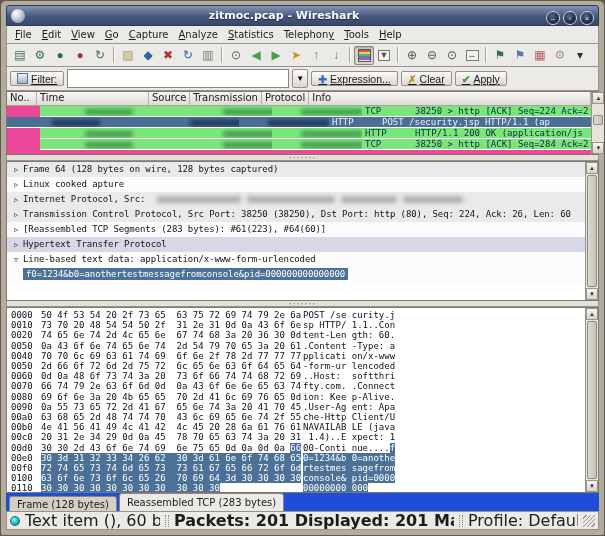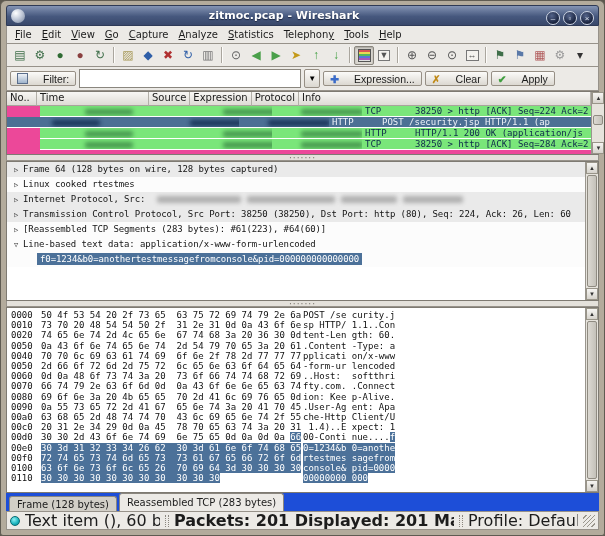--- a/index.html
+++ b/index.html
@@ -32,22 +32,22 @@
     display:flex; align-items:center; justify-content:center; padding:0;}
   .tbtn.pressed{ border-color:#8a867e; background:#dbd8d1; box-shadow:inset 0 1px 2px rgba(0,0,0,.25);}
   .tglyph{ font-size:12px; line-height:1;}
   .tglyph.boxed{ font-size:9px; border:1px solid #777; padding:0 1px; background:#f4f2ee;}
   .tglyph.stripes{ width:13px; height:13px; border:1px solid #555;
     background:repeating-linear-gradient(180deg,#d85555 0 2px,#ead855 2px 4px,#58b858 4px 6px,#5878d8 6px 8px,#a858b8 8px 10px,#e0e0e0 10px 12px);}
   .tsep{ width:2px; height:16px; margin:0 3px; border-left:1px solid #aaa69e; border-right:1px solid #fdfcfa;}
 
   .filterbar{ height:24px; flex:0 0 24px; background:#eceae6; border:1px solid #97928a; border-top:none;
     display:flex; align-items:center; padding:0 3px; gap:3px; font-size:10.5px;}
-  .fbtn{ display:flex; align-items:center; gap:15px; height:15px; padding:0 6px; border:1px solid #968f85;
-    border-radius:2px; background:linear-gradient(#fcfbf9,#dbd8d1); font-size:10.5px; color:#1c1c1c;}
+  .fbtn{ display:flex; align-items:center; gap:3px; height:15px; padding:0 6px; border:1px solid #968f85;
+    border-radius:2px; background:linear-gradient(#fcfbf9,#dbd8d1); font-size:10.5px; color:#1c1c1c;text-decoration:underline;}
   .filter-doc-icon{ width:11px; height:11px; border:1px solid #5a6e8c; background:linear-gradient(#eef2f8,#9fb4cc); display:inline-block;}
   .filter-input{ width:222px; height:19px; border:1px solid #8a867e; background:#fff; font-size:10.5px; padding:0 3px;}
   .combo-arrow{ width:16px; height:19px; border:1px solid #968f85; border-radius:2px;
     background:linear-gradient(#fcfbf9,#dbd8d1); font-size:8px; line-height:17px; text-align:center; padding:0;}
   .plus{ color:#3a6bc8; font-weight:bold;}
   .broom{ color:#c08a18; font-weight:bold;}
   .check{ color:#3f9e3f; font-weight:bold;}
 
   
   .plist{ height:64px; flex:0 0 64px; border:1px solid #7e7a72; background:#ec4899; display:flex; flex-direction:row;}
@@ -86,21 +86,21 @@
   
   .splitter{ height:6px; flex:0 0 6px; background:#e4e1db; border:1px solid #97928a; border-top:none;
     display:flex; align-items:center; justify-content:center; color:#7a766e; font-size:9px; line-height:4px; letter-spacing:1px;}
 
   
   .details{ height:140px; flex:0 0 140px; border:1px solid #7e7a72; background:#fff; display:flex;}
   .drows{ flex:1; min-width:0; font-family:"DejaVu Sans Mono",monospace; font-size:9px; letter-spacing:-0.1px; overflow:hidden;}
   .drow{ height:15px; line-height:15px; white-space:nowrap; overflow:hidden; padding-left:2px; color:#141414;}
   .drow .arrow{ display:inline-block; width:14px; text-align:center; font-size:7px; color:#333;}
   .bg-gray{ background:#eaeaea;} .bg-white{ background:#fcfcfc;} .bg-lavender{ background:#d7d7e7;}
-  .payload{ padding-left:30px; background:#fcfcfc;}
+  .payload{ padding-left:16px; background:#fcfcfc;}
   .selbar{ background:#4c7199; color:#fff; padding:1px 3px;}
 
   
   .hexpane{ flex:1; min-height:0; border:1px solid #7e7a72; background:#fff; display:flex;}
   .hexrows{ flex:1; min-width:0; font-family:"DejaVu Sans Mono",monospace; font-size:9px; line-height:10.2px;
     padding:2px 0 0 4px; overflow:hidden; color:#111;}
   .hrow{ white-space:pre;}
   .off{ display:inline-block; width:30px;}
   .hx{ display:inline-block; width:262px; white-space:pre;}
   .ax{ white-space:pre;}
@@ -256,21 +256,21 @@
     </button>
   </div>
 
   <div class="plist">
     <div class="plist-top">
       <div class="plist-main">
         <div class="phead">
             <div class="pcol w-no">No..</div>
             <div class="pcol w-time">Time</div>
             <div class="pcol w-source">Source</div>
-            <div class="pcol w-destination">Expression</div>
+            <div class="pcol w-destination">Transmission</div>
             <div class="pcol w-protocol">Protocol</div>
             <div class="pcol w-info">Info</div>
           </div>
         <div class="prows">
             <div class="prow green">
               <span class="c w-no"></span>
               <span class="c w-time"><i class="blob" style="margin-left: 12px; width: 48px;"></i></span>
               <span class="c w-src"><i class="blob" style="margin-left: 38px; width: 58px;"></i></span>
               <span class="c w-dst"><i class="blob" style="margin-left: 26px; width: 62px;"></i></span>
               <span class="c w-proto">TCP</span>
@@ -318,24 +318,25 @@
       <button class="sb-hbtn">▶</button>
       <div class="corner"></div>
     </div>
   </div>
 
   <div class="splitter">·······</div>
 
   <div class="details">
     <div class="drows">
         <div class="drow bg-gray"><span class="arrow">▷</span><span class="dtext">Frame 64 (128 bytes on wire, 128 bytes captured)</span></div>
-        <div class="drow bg-white"><span class="arrow">▷</span><span class="dtext">Linux cooked rtestmes</span></div>
+        <div class="drow bg-white"><span class="arrow">▷</span><span class="dtext">Linux cooked apture</span></div>
         <div class="drow bg-gray"><span class="arrow">▷</span><span class="dtext">Internet Protocol, Src: </span><i class="blob gray" style="margin-left: 6px; width: 84px;"></i><i class="blob gray" style="margin-left: 6px; width: 88px;"></i><i class="blob gray" style="margin-left: 6px; width: 56px;"></i><i class="blob gray" style="margin-left: 6px; width: 60px;"></i></div>
         <div class="drow bg-gray"><span class="arrow">▷</span><span class="dtext">Transmission Control Protocol, Src Port: 38250 (38250), Dst Port: http (80), Seq: 224, Ack: 26, Len: 60</span></div>
         <div class="drow bg-white"><span class="arrow">▷</span><span class="dtext">[Reassembled TCP Segments (283 bytes): #61(223), #64(60)]</span></div>
+        <div class="drow bg-lavender"><span class="arrow">▷</span><span class="dtext">Hypertext Transfer Protocol</span></div>
         <div class="drow bg-white"><span class="arrow">▽</span><span class="dtext">Line-based text data: application/x-www-form-urlencoded</span></div>
         <div class="drow payload"><span class="selbar">f0=1234&amp;b0=anothertestmessagefromconsole&amp;pid=000000000000000</span></div>
       </div>
     <div class="sb-v">
       <button class="sb-btn">▲</button>
       <div class="sb-track">
           <div class="sb-thumb" style="top:1px;bottom:1px;"></div>
         </div>
       <button class="sb-btn">▼</button>
     </div>
@@ -349,20 +350,21 @@
         <div class="hrow"><span class="off">0010</span><span class="hx">73 70 20 48 54 54 50 2f  31 2e 31 0d 0a 43 6f 6e</span><span class="ax">sp HTTP/ 1.1..Con</span></div>
         <div class="hrow"><span class="off">0020</span><span class="hx">74 65 6e 74 2d 4c 65 6e  67 74 68 3a 20 36 30 0d</span><span class="ax">tent-Len gth: 60.</span></div>
         <div class="hrow"><span class="off">0050</span><span class="hx">0a 43 6f 6e 74 65 6e 74  2d 54 79 70 65 3a 20 61</span><span class="ax">.Content -Type: a</span></div>
         <div class="hrow"><span class="off">0040</span><span class="hx">70 70 6c 69 63 61 74 69  6f 6e 2f 78 2d 77 77 77</span><span class="ax">pplicati on/x-www</span></div>
         <div class="hrow"><span class="off">0050</span><span class="hx">2d 66 6f 72 6d 2d 75 72  6c 65 6e 63 6f 64 65 64</span><span class="ax">-form-ur lencoded</span></div>
         <div class="hrow"><span class="off">0060</span><span class="hx">0d 0a 48 6f 73 74 3a 20  73 6f 66 74 74 68 72 69</span><span class="ax">..Host:  softthri</span></div>
         <div class="hrow"><span class="off">0070</span><span class="hx">66 74 79 2e 63 6f 6d 0d  0a 43 6f 6e 6e 65 63 74</span><span class="ax">fty.com. .Connect</span></div>
         <div class="hrow"><span class="off">0080</span><span class="hx">69 6f 6e 3a 20 4b 65 65  70 2d 41 6c 69 76 65 0d</span><span class="ax">ion: Kee p-Alive.</span></div>
         <div class="hrow"><span class="off">0090</span><span class="hx">0a 55 73 65 72 2d 41 67  65 6e 74 3a 20 41 70 45</span><span class="ax">.User-Ag ent: Apa</span></div>
         <div class="hrow"><span class="off">00a0</span><span class="hx">63 68 65 2d 48 74 74 70  43 6c 69 65 6e 74 2f 55</span><span class="ax">che-Http Client/U</span></div>
+        <div class="hrow"><span class="off">00b0</span><span class="hx">4e 41 56 41 49 4c 41 42  4c 45 20 28 6a 61 76 61</span><span class="ax">NAVAILAB LE (java</span></div>
         <div class="hrow"><span class="off">00c0</span><span class="hx">20 31 2e 34 29 0d 0a 45  78 70 65 63 74 3a 20 31</span><span class="ax"> 1.4)..E xpect: 1</span></div>
         <div class="hrow"><span class="off">00d0</span><span class="hx">30 30 2d 43 6f 6e 74 69  6e 75 65 0d 0a 0d 0a <span class="hexsel">66</span></span><span class="ax">00-Conti nue....<span class="hexsel">f</span></span></div>
         <div class="hrow"><span class="off">00e0</span><span class="hx"><span class="hexsel">30 3d 31 32 33 34 26 62  30 3d 61 6e 6f 74 68 65</span></span><span class="ax"><span class="hexsel">0=1234&amp;b 0=anothe</span></span></div>
         <div class="hrow"><span class="off">00f0</span><span class="hx"><span class="hexsel">72 74 65 73 74 6d 65 73  73 61 67 65 66 72 6f 6d</span></span><span class="ax"><span class="hexsel">rtestmes sagefrom</span></span></div>
         <div class="hrow"><span class="off">0100</span><span class="hx"><span class="hexsel">63 6f 6e 73 6f 6c 65 26  70 69 64 3d 30 30 30 30</span></span><span class="ax"><span class="hexsel">console&amp; pid=0000</span></span></div>
         <div class="hrow"><span class="off">0110</span><span class="hx"><span class="hexsel">30 30 30 30 30 30 30 30  30 30 30</span></span><span class="ax"><span class="hexsel">00000000 000</span></span></div>
       </div>
     <div class="sb-v">
       <button class="sb-btn">▲</button>
       <div class="sb-track">

